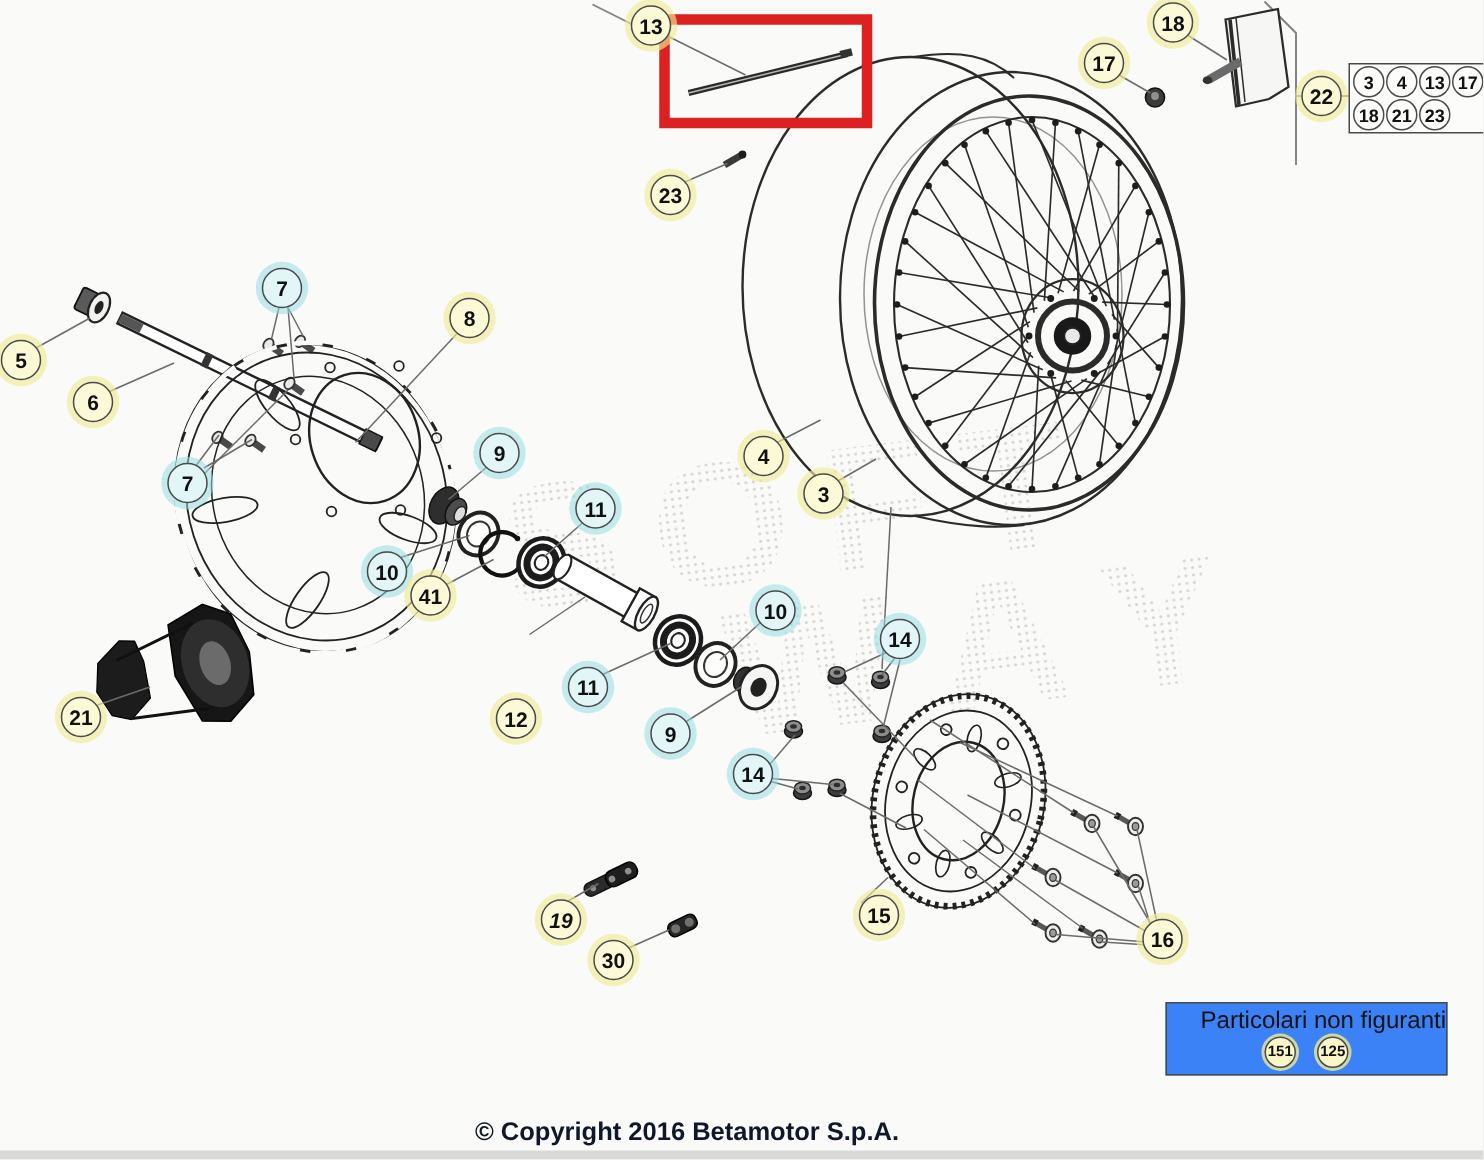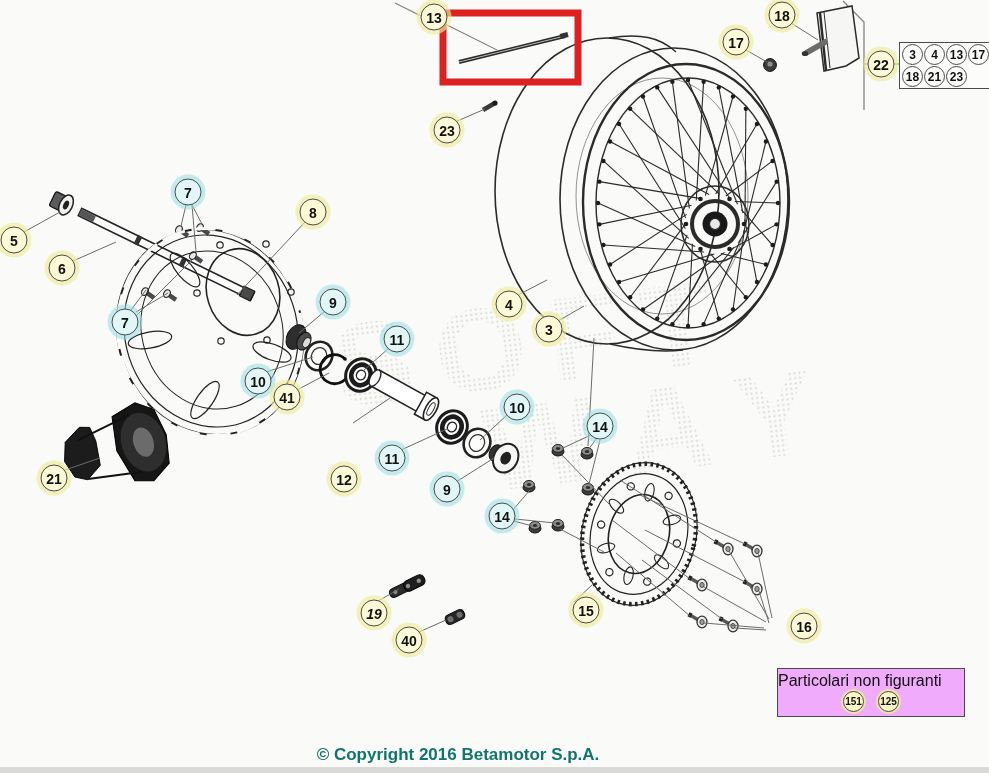--- a/index.html
+++ b/index.html
@@ -13,25 +13,25 @@
   .callout.yellow{background:#fcfad6;box-shadow:0 0 0 4px rgba(240,236,150,.65);}
   .callout.cyan{background:#e3f6f7;box-shadow:0 0 0 4px rgba(150,222,228,.55);}
   .mini{width:21px;height:21px;border:1.4px solid #4a4a4a;border-radius:50%;background:#fdfdfc;
         display:flex;align-items:center;justify-content:center;
         font:700 12px "Liberation Sans",sans-serif;color:#111;box-sizing:border-box;cursor:pointer;}
   .mini.yellow{background:#faf6c8;box-shadow:0 0 0 2px rgba(240,236,150,.8);font-size:10px;}
   #legendBox{position:absolute;left:899px;top:42px;width:96px;height:47px;border:1.5px solid #4a4a4a;
              background:#fcfcfb;display:flex;flex-wrap:wrap;justify-content:flex-start;
              align-content:center;gap:1px 1px;padding:1px 0 1px 2px;box-sizing:border-box;}
   #notShownBox{position:absolute;left:777px;top:668px;width:188px;height:49px;border:1.5px solid #4a4a4a;
-               background:#f0abfc;box-sizing:border-box;text-align:left;}
+               background:#3b82f6;box-sizing:border-box;text-align:right;}
   #notShownTitle{font:16px "Liberation Sans",sans-serif;color:#111;margin-top:3px;}
   #notShownItems{display:flex;justify-content:center;gap:14px;margin-top:1px;}
   #copyright{position:absolute;left:0;top:745px;width:916px;text-align:center;
-             font:700 17px "Liberation Sans",sans-serif;color:#0f766e;}
+             font:700 17px "Liberation Sans",sans-serif;color:#0f172a;}
   #bottomBar{position:absolute;left:0;top:767px;width:989px;height:6px;background:#d9d9d7;}
 </style>
 </head>
 <body>
 
 <div id="stage">
 
   <svg id="art" width="989" height="767" viewBox="0 0 989 767">
     <defs>
       <pattern id="hdots" width="5" height="5" patternUnits="userSpaceOnUse">
@@ -399,23 +399,23 @@
       <div class="callout yellow" style="left: 344px; top: 431px; margin-top: 48px;">12</div>
       <div class="callout cyan" style="left: 392px; top: 458px;">11</div>
       <div class="callout cyan" style="left: 517px; top: 407px;">10</div>
       <div class="callout cyan" style="left: 447px; top: 489px;">9</div>
       <div class="callout yellow" style="left: 509px; top: 304px;">4</div>
       <div class="callout yellow" style="left: 549px; top: 329px;">3</div>
       <div class="callout yellow" style="left: 54px; top: 478px;">21</div>
       <div class="callout cyan" style="left: 600px; top: 426px;">14</div>
       <div class="callout cyan" style="left: 502px; top: 516px;">14</div>
       <div class="callout yellow" style="left: 586px; top: 610px;">15</div>
-      <div class="callout yellow" style="left: 804px; top: 626px;">16</div>
+      <div class="callout yellow" style="left: 775px; top: 626px;">16</div>
       <div class="callout yellow" style="left: 374px; top: 613px; font-style: italic;">19</div>
-      <div class="callout yellow" style="left: 409px; top: 640px;">40</div>
+      <div class="callout yellow" style="left: 409px; top: 640px;">30</div>
     </div>
 
   
   <div id="legendBox">
       <div class="mini">3</div>
       <div class="mini">4</div>
       <div class="mini">13</div>
       <div class="mini">17</div>
       <div class="mini">18</div>
       <div class="mini">21</div>

